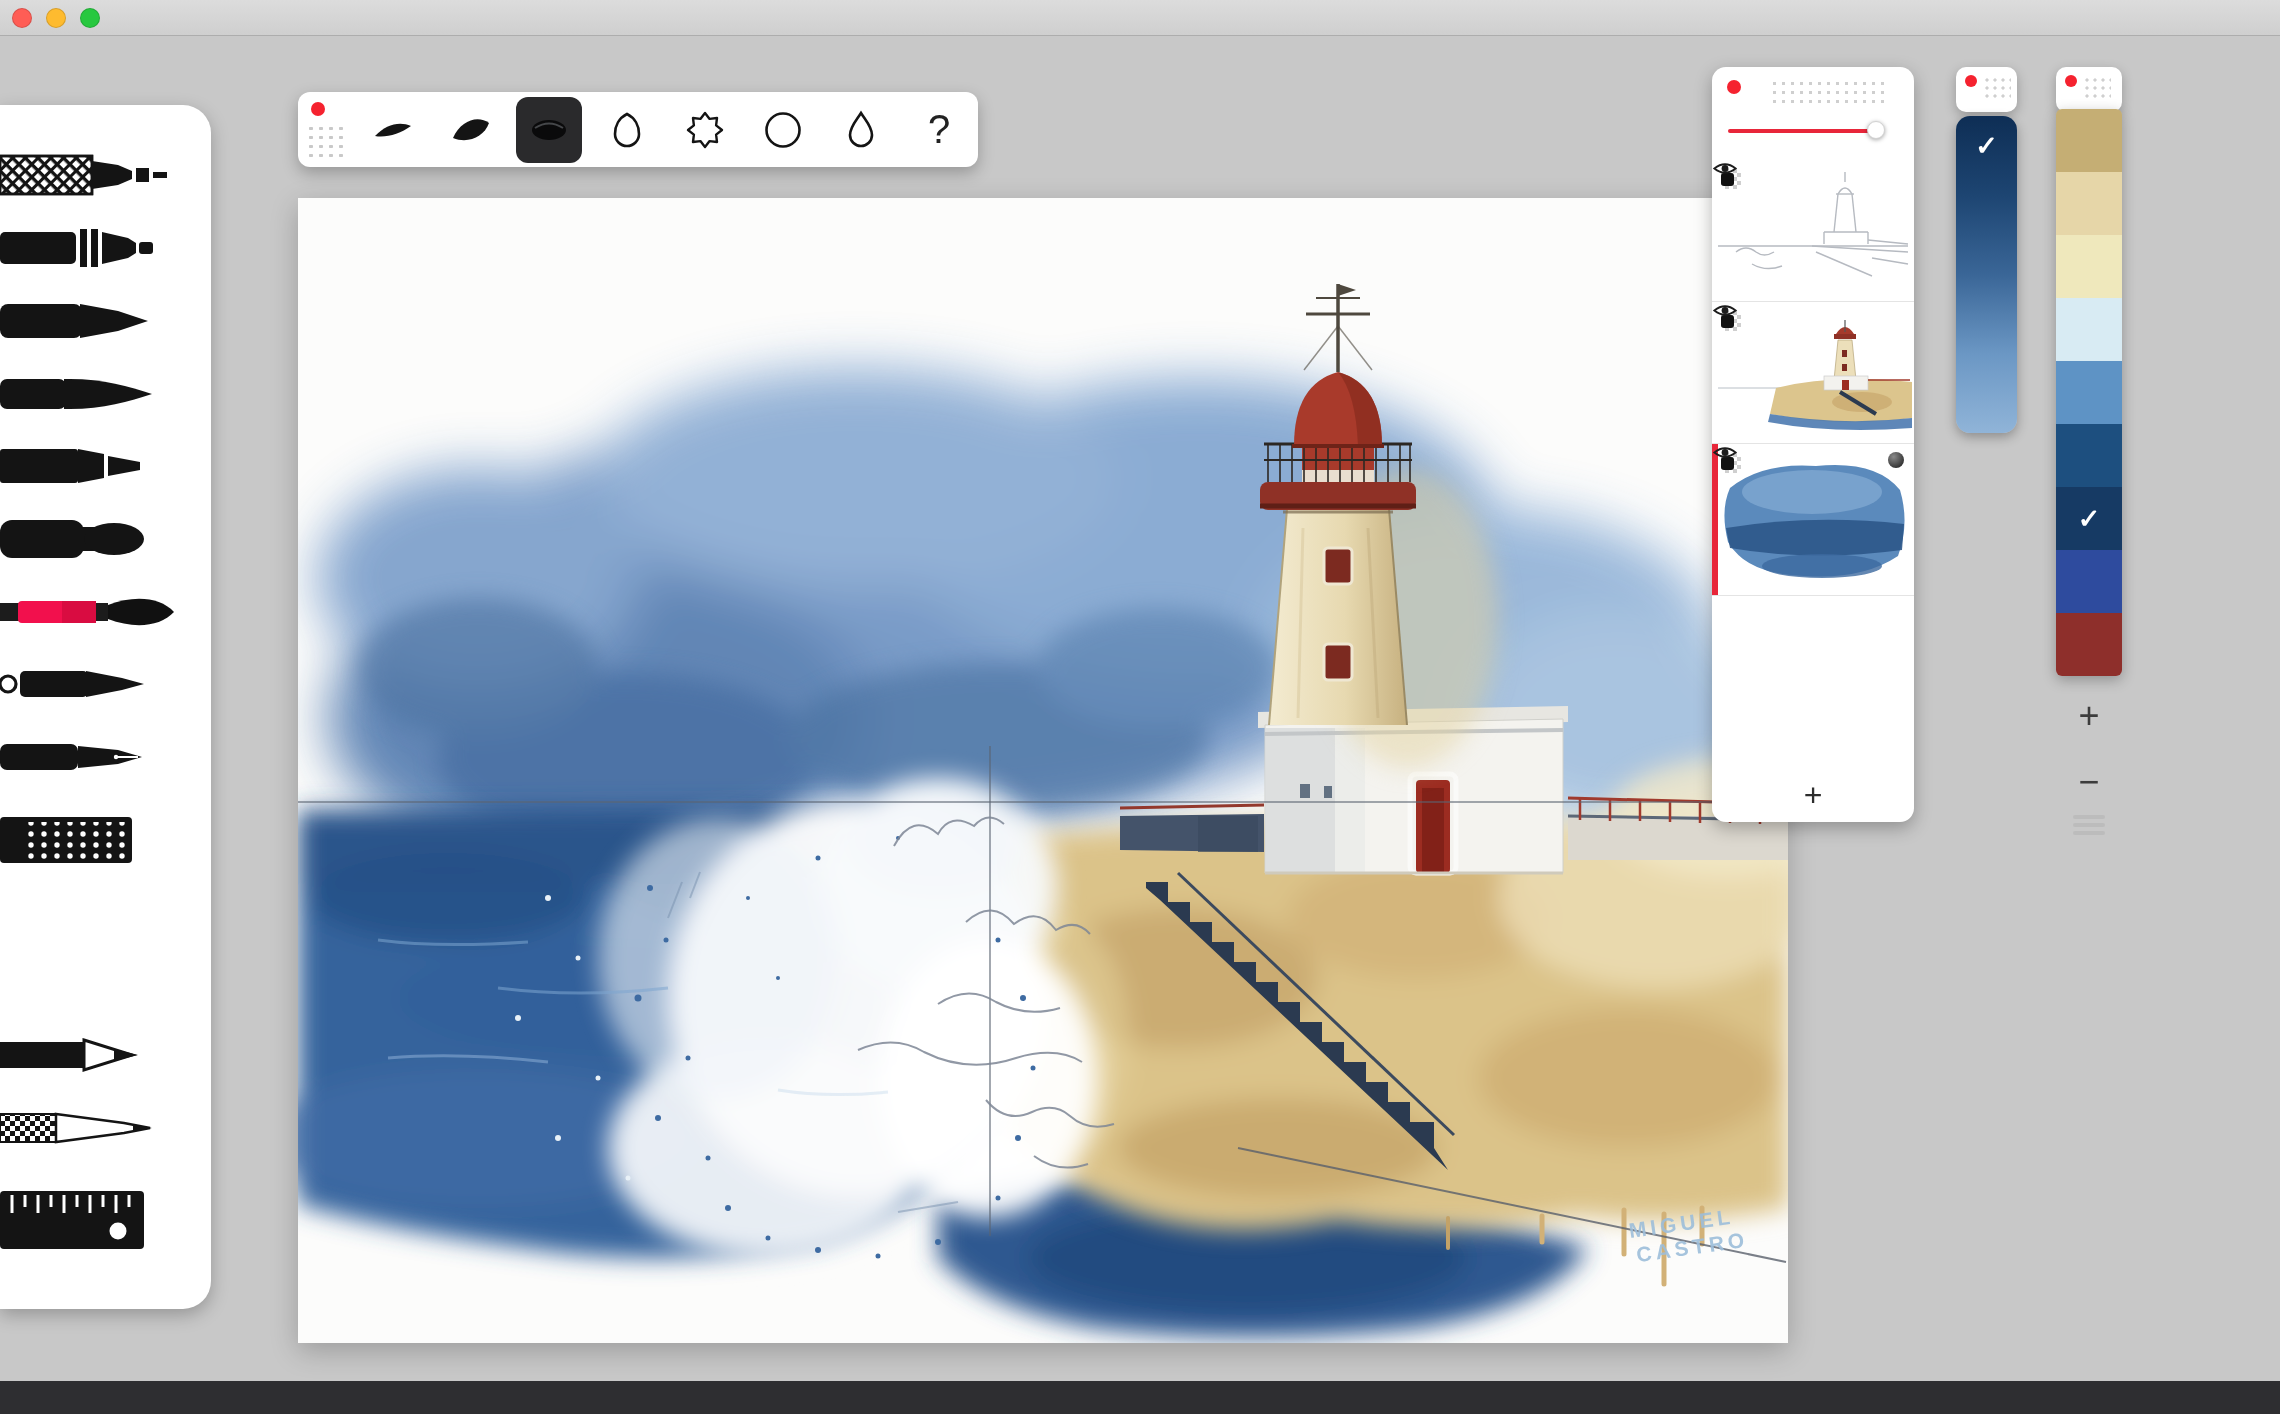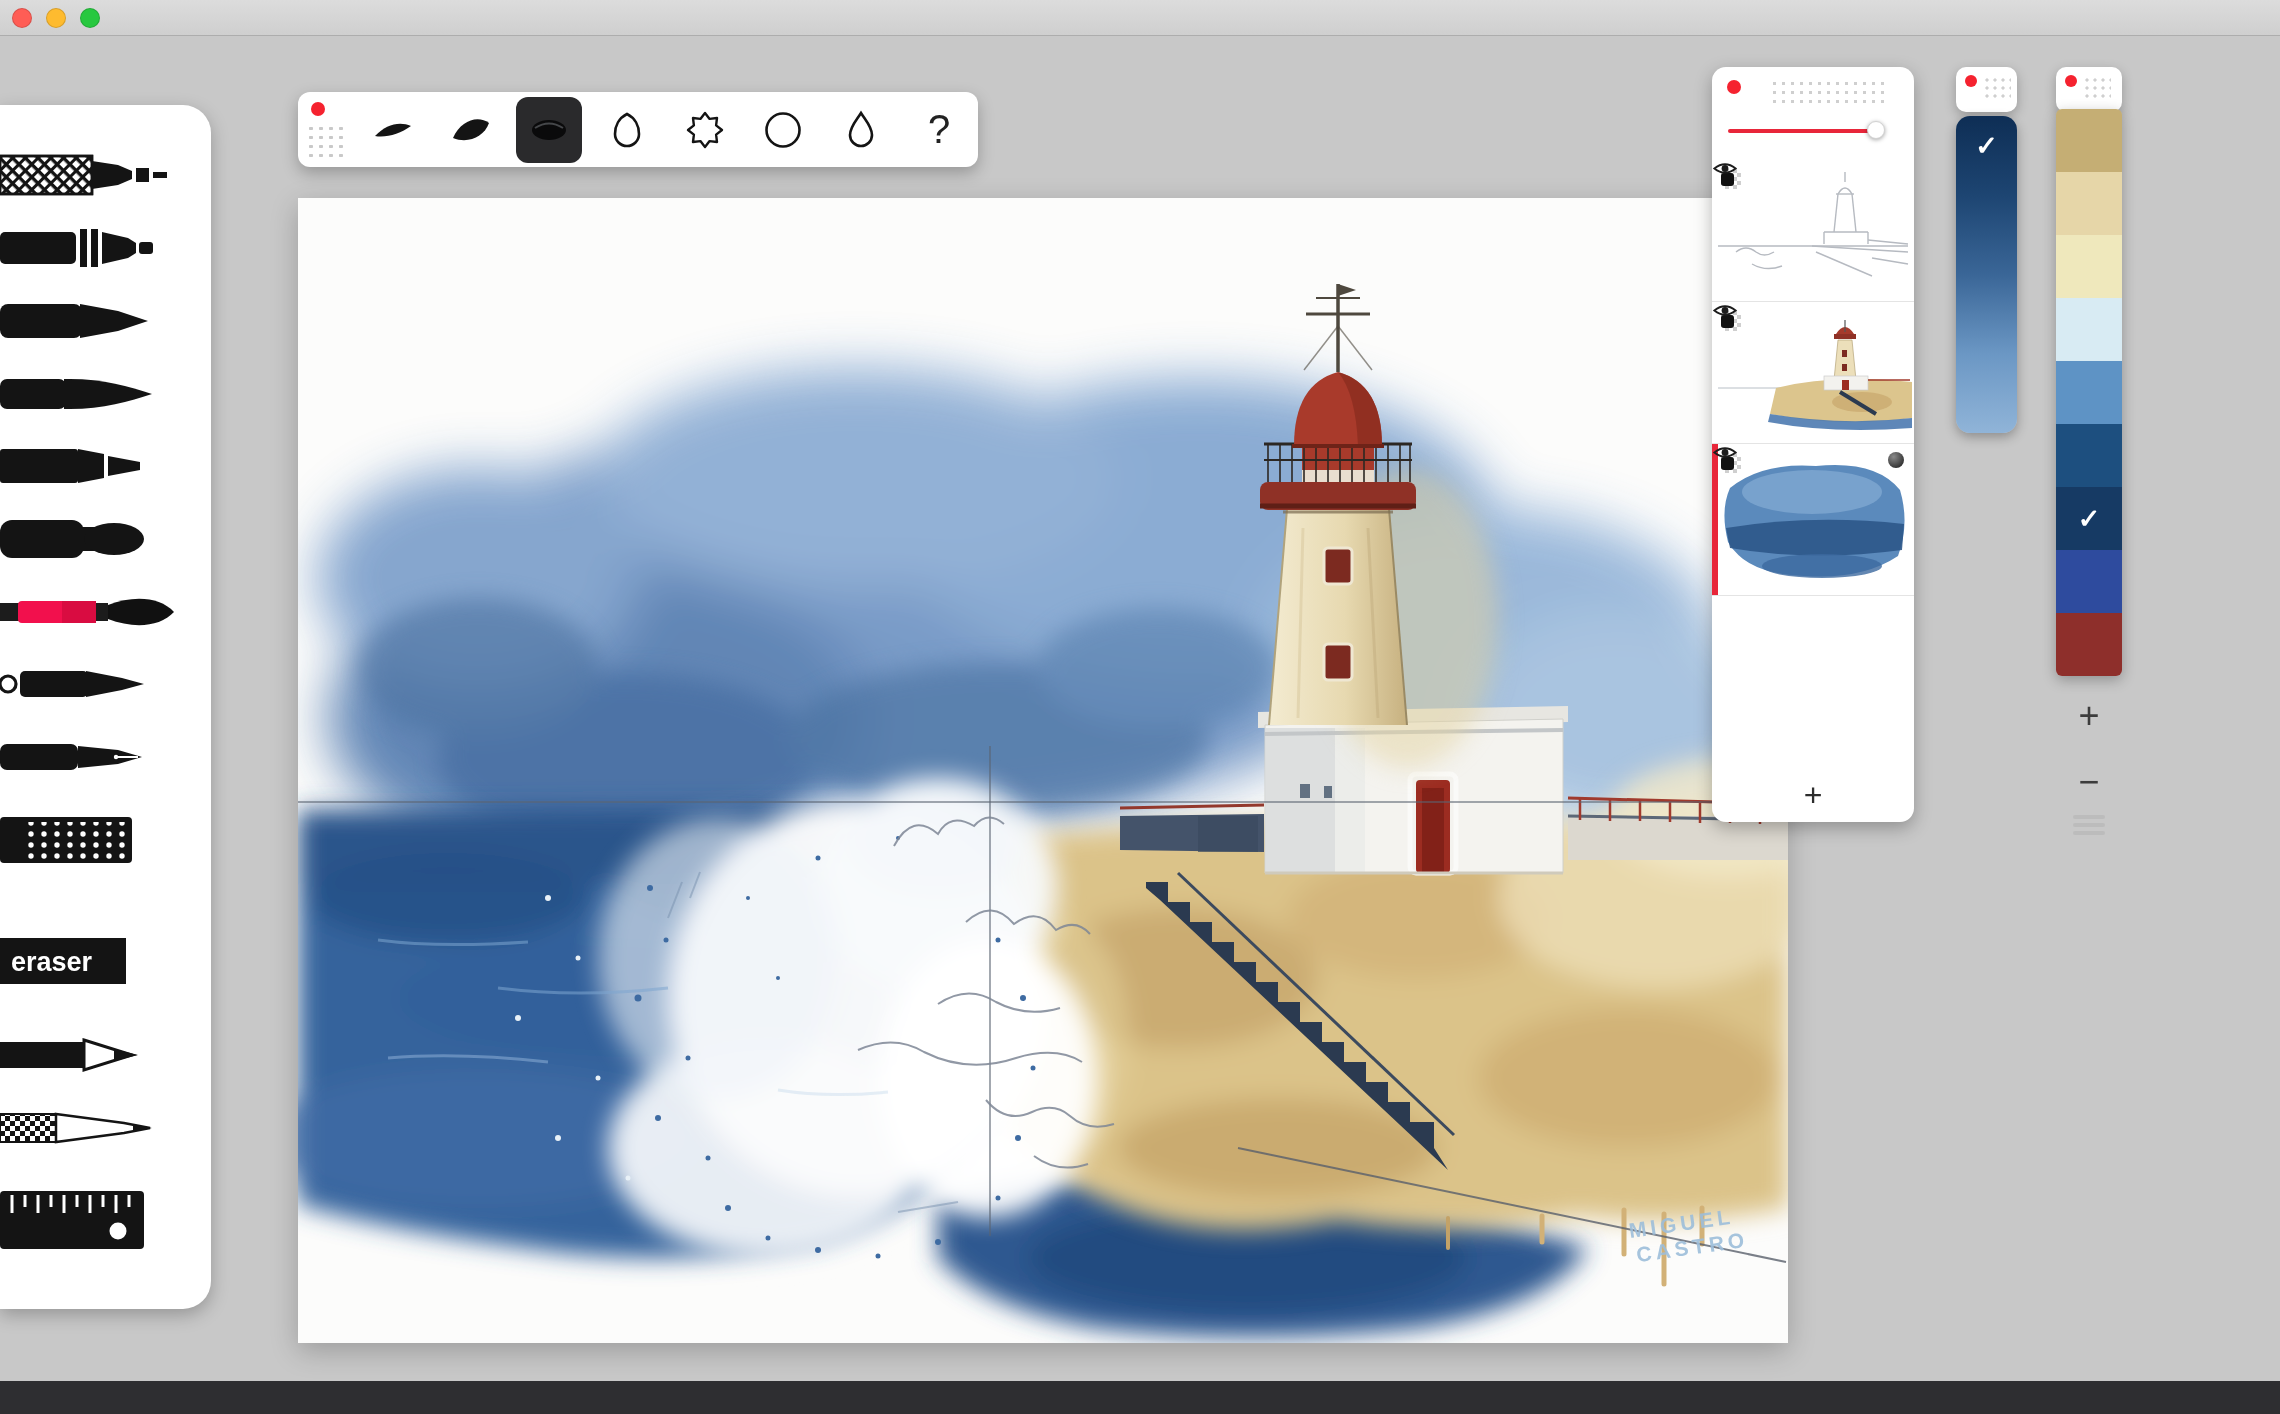--- a/index.html
+++ b/index.html
@@ -189,26 +189,20 @@
       <defs>
           <pattern id="dotp10" width="13" height="11" patternUnits="userSpaceOnUse">
         <circle cx="5" cy="5" r="2.7" fill="#fff"></circle>
           </pattern>
         </defs>
       <rect x="0" y="10" width="132" height="46" rx="4" fill="#141414"></rect>
       <rect x="28" y="15" width="98" height="37" fill="url(#dotp10)"></rect>
     </svg>
   </div>
 
-  <div class="tool" style="top:811px;height:90px">
-    <svg width="200" height="66" viewBox="0 0 200 66">
-      <rect x="0" y="10" width="126" height="46" fill="#141414"></rect>
-      <text x="11" y="43" fill="#fff" font-size="27" font-weight="bold">eraser</text>
-    </svg>
-  </div>
 
   <div class="tool" style="top:913px">
     <svg width="200" height="64" viewBox="0 0 200 64">
       <rect x="0" y="19" width="84" height="26" fill="#141414"></rect>
       <polygon points="84,17 132,32 84,47" fill="#fff" stroke="#141414" stroke-width="3"></polygon>
       <polygon points="114,26 138,32 114,38" fill="#141414"></polygon>
     </svg>
   </div>
 
   <div class="tool" style="top:986px">

